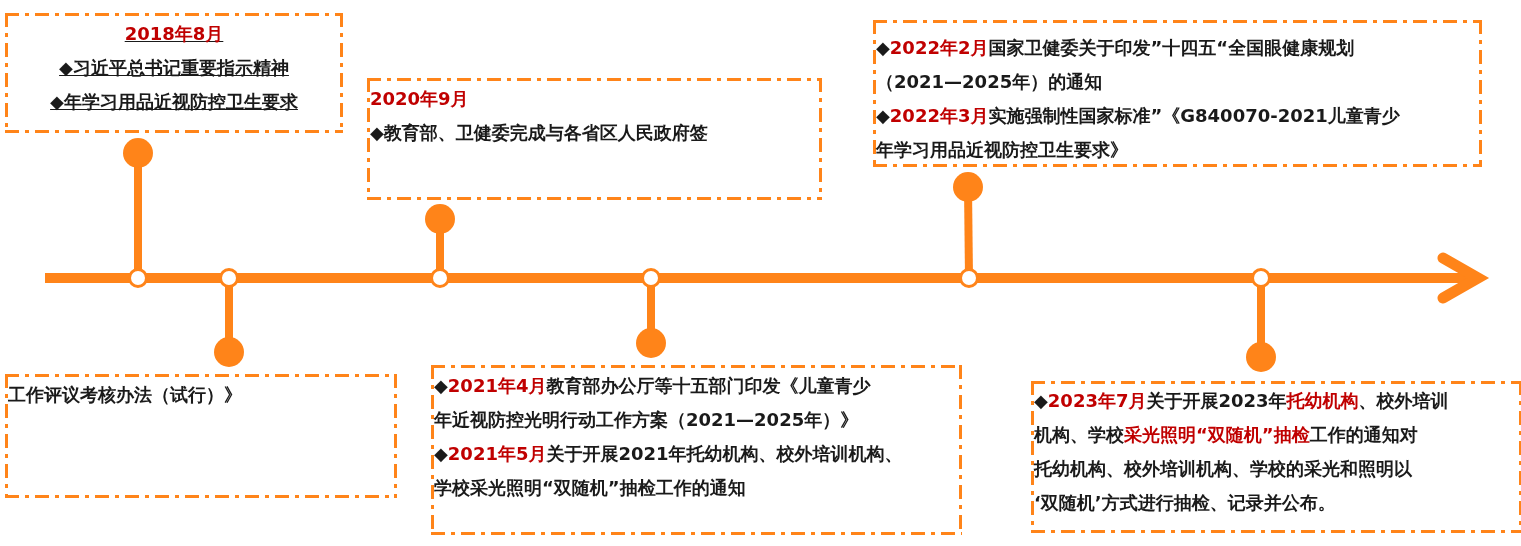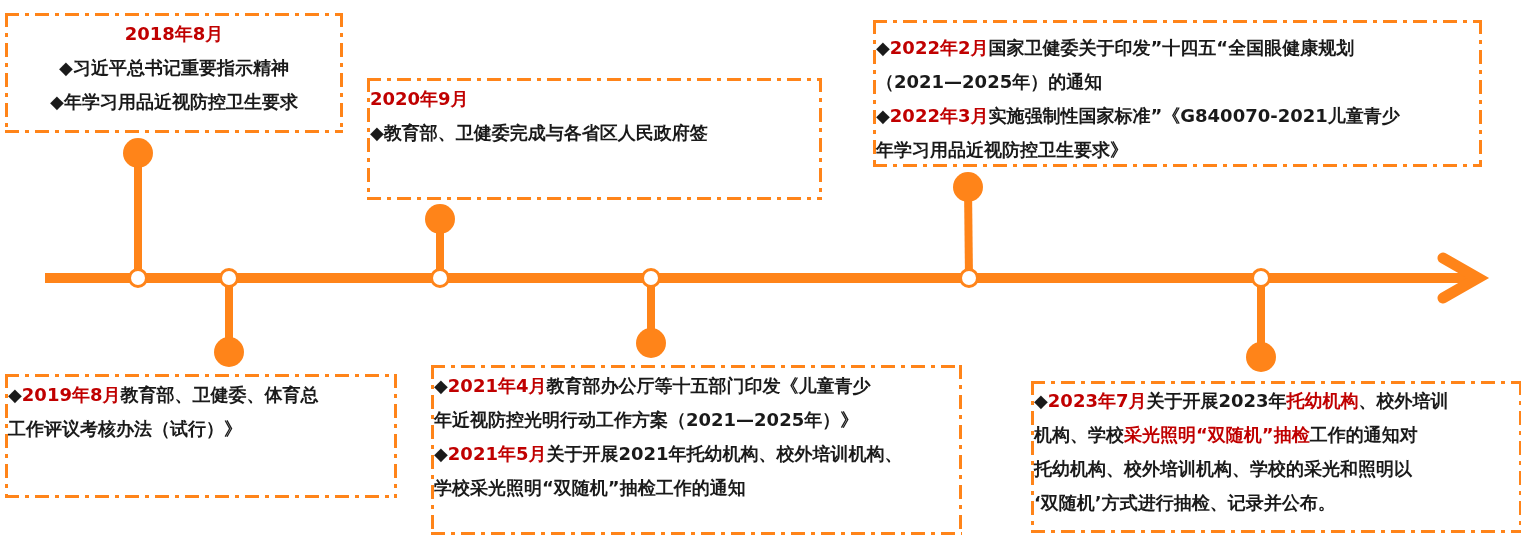--- a/index.html
+++ b/index.html
@@ -59,21 +59,21 @@
     <circle cx="969" cy="278" r="8.5" fill="#ffffff" stroke="#FF8419" stroke-width="3"></circle>
   </g>
 
   <g>
     <line x1="1261" y1="278" x2="1261" y2="357" stroke="#FF8419" stroke-width="8"></line>
     <circle cx="1261" cy="357" r="15" fill="#FF8419"></circle>
     <circle cx="1261" cy="278" r="8.5" fill="#ffffff" stroke="#FF8419" stroke-width="3"></circle>
   </g>
 </svg>
 
-<div class="box" style="left:5px; top:13px; width:338px; height:120px; padding-top:4px;">
+<div class="box" style="left:5px; top:13px; width:338px; height:120px; padding-top:4px;text-decoration:underline;">
   <div class="line center red">2018年8月</div>
   <div class="line center">◆习近平总书记重要指示精神</div>
   <div class="line center">◆年学习用品近视防控卫生要求</div>
 </div>
 
 <div class="box" style="left:367px; top:78px; width:455px; height:122px; padding:4px 3px;">
   <div class="line red">2020年9月</div>
   <div class="line">◆教育部、卫健委完成与各省区人民政府签</div>
 </div>
 
@@ -82,23 +82,20 @@
     <span class="diamond">◆</span><span class="red">2022年2月</span><span>国家卫健委关于印发”十四五“全国眼健康规划</span>
   </div>
   <div class="line">（2021—2025年）的通知</div>
   <div class="line">
     <span class="diamond">◆</span><span class="red">2022年3月</span><span>实施强制性国家标准”《G840070-2021儿童青少</span>
   </div>
   <div class="line">年学习用品近视防控卫生要求》</div>
 </div>
 
 <div class="box" style="left:5px; top:374px; width:392px; height:124px; padding:4px 3px;">
-  <div class="line">
-    <span class="diamond">◆</span><span class="red">2019年8月</span><span>教育部、卫健委、体育总</span>
-  </div>
   <div class="line">工作评议考核办法（试行）》</div>
 </div>
 
 <div class="box" style="left:431px; top:365px; width:531px; height:170px; padding:4px 3px;">
   <div class="line">
     <span class="diamond">◆</span><span class="red">2021年4月</span><span>教育部办公厅等十五部门印发《儿童青少</span>
   </div>
   <div class="line">年近视防控光明行动工作方案（2021—2025年）》</div>
   <div class="line">
     <span class="diamond">◆</span><span class="red">2021年5月</span><span>关于开展2021年托幼机构、校外培训机构、</span>

